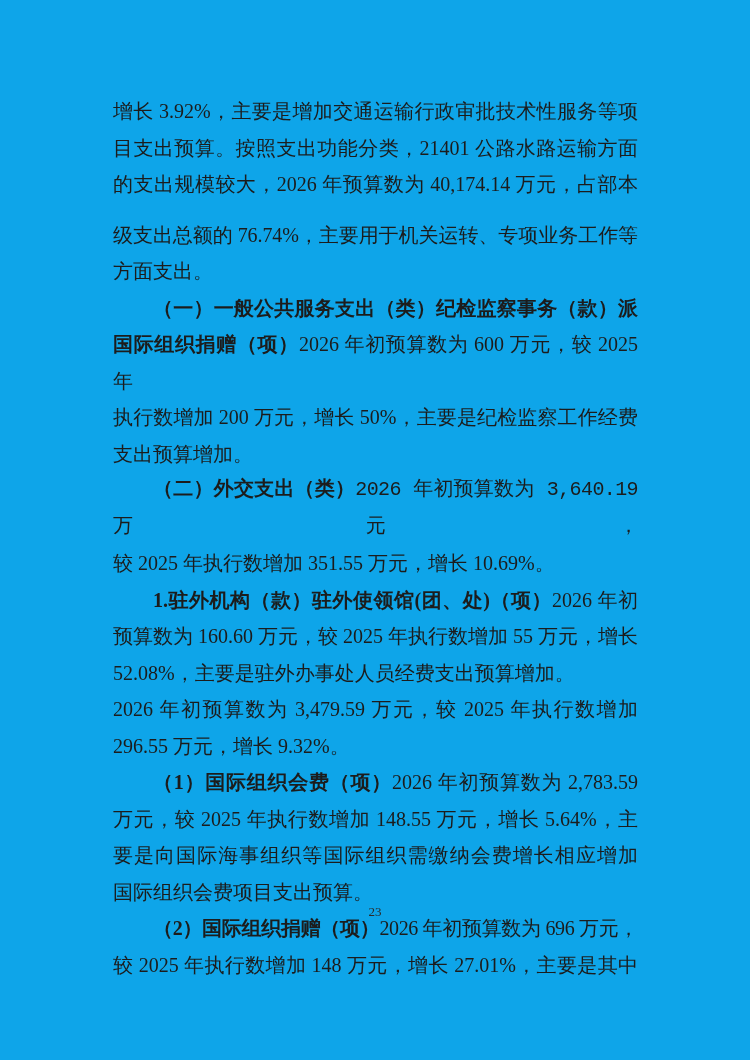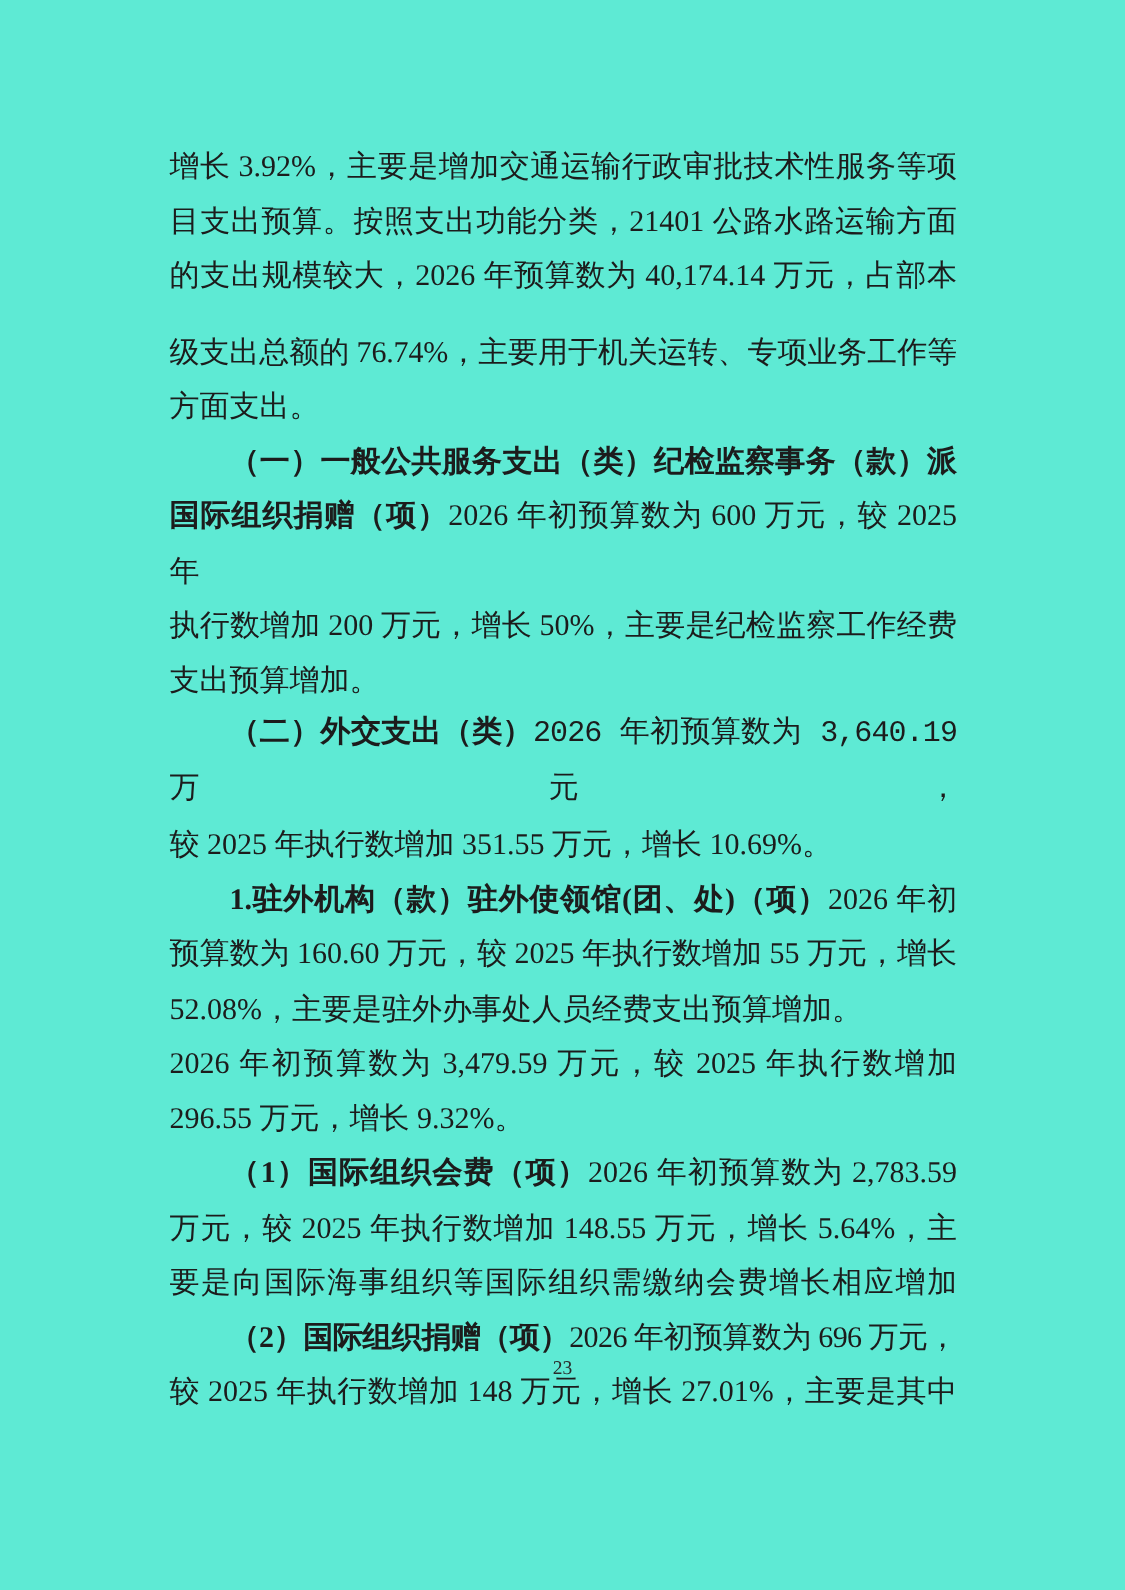--- a/index.html
+++ b/index.html
@@ -11,21 +11,21 @@
     width: 750px;
     height: 1060px;
     background: #ffffff;
     position: relative;
     overflow: hidden;
     font-family: "Liberation Serif", "DejaVu Serif", serif;
   }
   .page {
     position: absolute;
     inset: 0;
-    background: #5eead4;
+    background: #0ea5e9;
   }
   .content {
     position: absolute;
     left: 113px;
     top: 93px;
     width: 525px;
     font-size: 20px;
     line-height: 36.5px;
     color: #1c1c1c;
   }
@@ -85,20 +85,21 @@
         <div class="line"><span class="run">52.08%，主要是驻外办事处人员经费支出预算增加。</span></div>
       </div>
       <div class="paragraph">
         <div class="line fill"><span class="run">2026 年初预算数为 3,479.59 万元，较 2025 年执行数增加</span></div>
         <div class="line"><span class="run">296.55 万元，增长 9.32%。</span></div>
       </div>
       <div class="paragraph">
         <div class="line fill indent"><span class="run bold">（1）国际组织会费（项）</span><span class="run">2026 年初预算数为 2,783.59</span></div>
         <div class="line fill"><span class="run">万元，较 2025 年执行数增加 148.55 万元，增长 5.64%，主</span></div>
         <div class="line fill"><span class="run">要是向国际海事组织等国际组织需缴纳会费增长相应增加</span></div>
+        <div class="line"><span class="run">国际组织会费项目支出预算。</span></div>
       </div>
       <div class="paragraph">
         <div class="line fill indent" style="letter-spacing: -0.4px;"><span class="run bold">（2）国际组织捐赠（项）</span><span class="run">2026 年初预算数为 696 万元，</span></div>
         <div class="line fill"><span class="run">较 2025 年执行数增加 148 万元，增长 27.01%，主要是其中</span></div>
       </div>
     </div>
   <div class="page-number">23</div>
 </div>
 
 </body></html>

